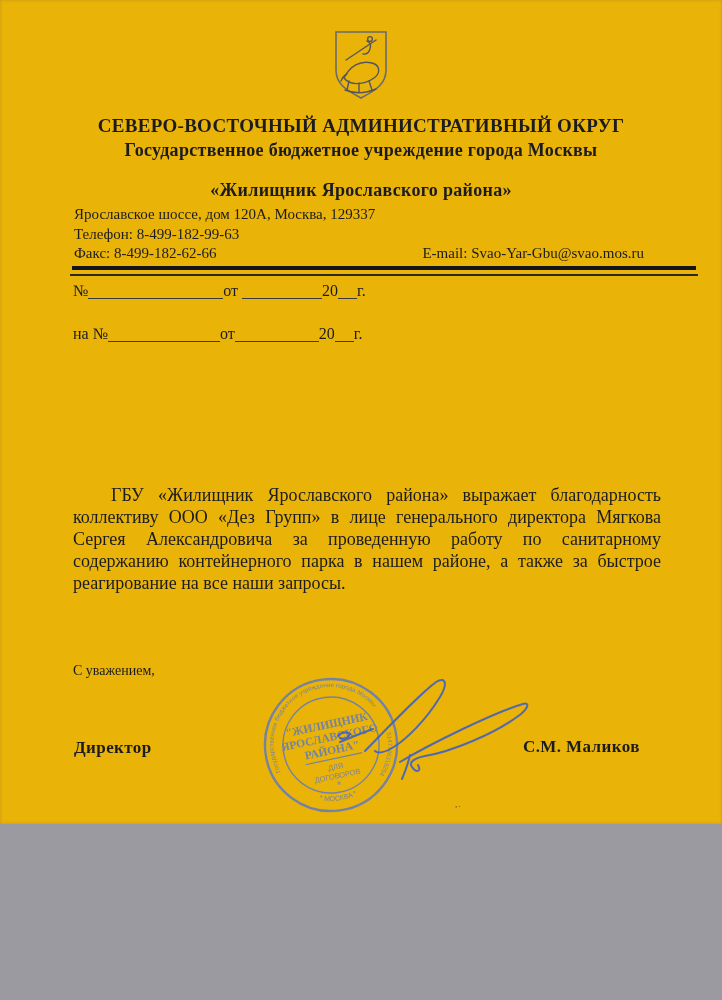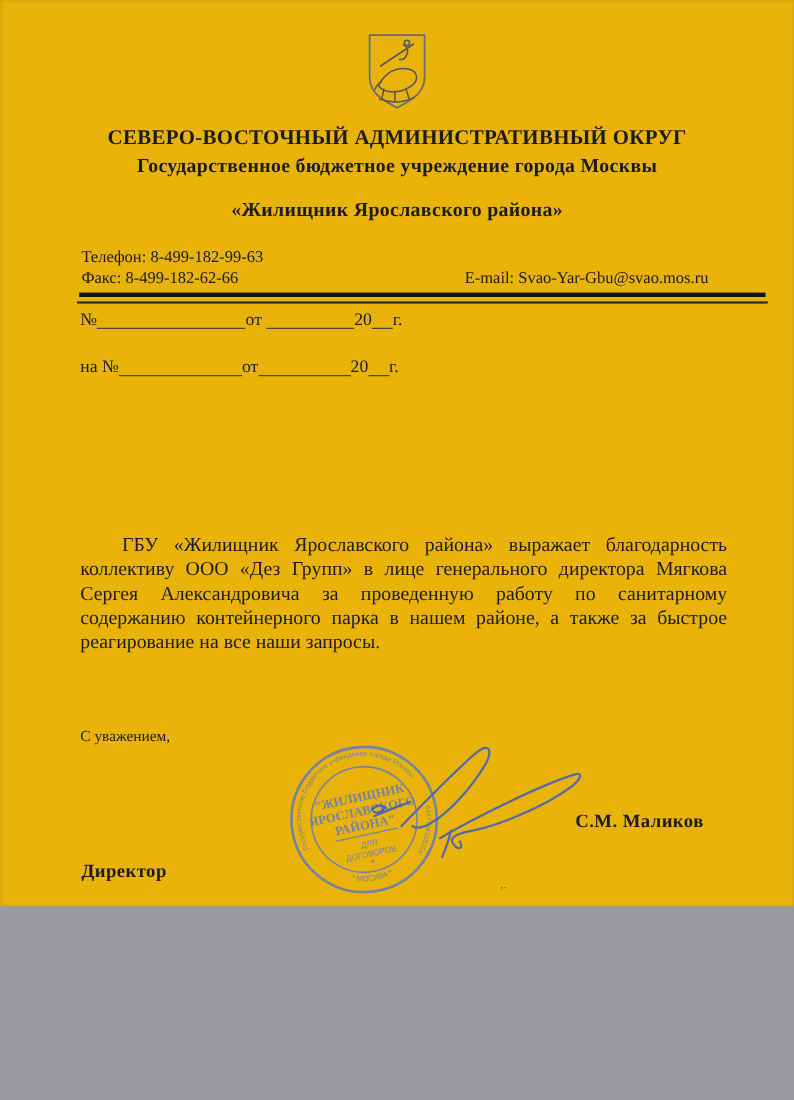--- a/index.html
+++ b/index.html
@@ -38,21 +38,21 @@
          font-weight:bold;font-size:17px;letter-spacing:1.5px;}
   
   .body{position:absolute;left:73px;top:484px;width:588px;
         font-size:18px;line-height:22px;text-align:justify;}
   .body p{margin:0;}
   .indent{text-indent:38px;}
   .closing{position:absolute;left:73px;top:663px;font-size:14px;}
   
   .stampsig{position:absolute;left:240px;top:652px;width:380px;height:168px;}
   
-  .director{position:absolute;left:74px;top:738px;font-size:17px;font-weight:bold;letter-spacing:.4px;margin-top:44px;}
+  .director{position:absolute;left:74px;top:738px;font-size:17px;font-weight:bold;letter-spacing:.4px;}
   .signer{position:absolute;left:523px;top:737px;font-size:17px;font-weight:bold;letter-spacing:.4px;}
   
   .artifact{position:absolute;left:455px;top:799px;font-size:9px;color:#44444c;letter-spacing:1px;}
   .stamp-serif{font-family:"Liberation Serif","DejaVu Serif",serif;font-weight:bold;}
   .stamp-sans{font-family:"Liberation Sans","DejaVu Sans",sans-serif;}
 </style>
 </head>
 <body>
 
 <div class="page">
@@ -67,20 +67,21 @@
       <path d="M15,51 l-2,9 M25,53 l0,9 M35,51 l3,9"></path>
       <path d="M11,60 q15,6 31,-1"></path>
       <path d="M13,44 q-4,2 -6,7"></path>
     </g>
   </svg>
 
   <div class="hdr hdr1">СЕВЕРО-ВОСТОЧНЫЙ АДМИНИСТРАТИВНЫЙ ОКРУГ</div>
   <div class="hdr hdr2">Государственное бюджетное учреждение города Москвы</div>
   <div class="hdr hdr3">«Жилищник Ярославского района»</div>
 
+  <div class="contact c1">Ярославское шоссе, дом 120А, Москва, 129337</div>
   <div class="contact c2">Телефон: 8-499-182-99-63</div>
   <div class="contact c3">Факс: 8-499-182-62-66</div>
   <div class="email">E-mail: Svao-Yar-Gbu@svao.mos.ru</div>
 
   <div class="rule-thick"></div>
   <div class="rule-thin"></div>
 
   <div class="ref-line ref1">
     <span>№</span>
     <span class="blank b135"></span>

